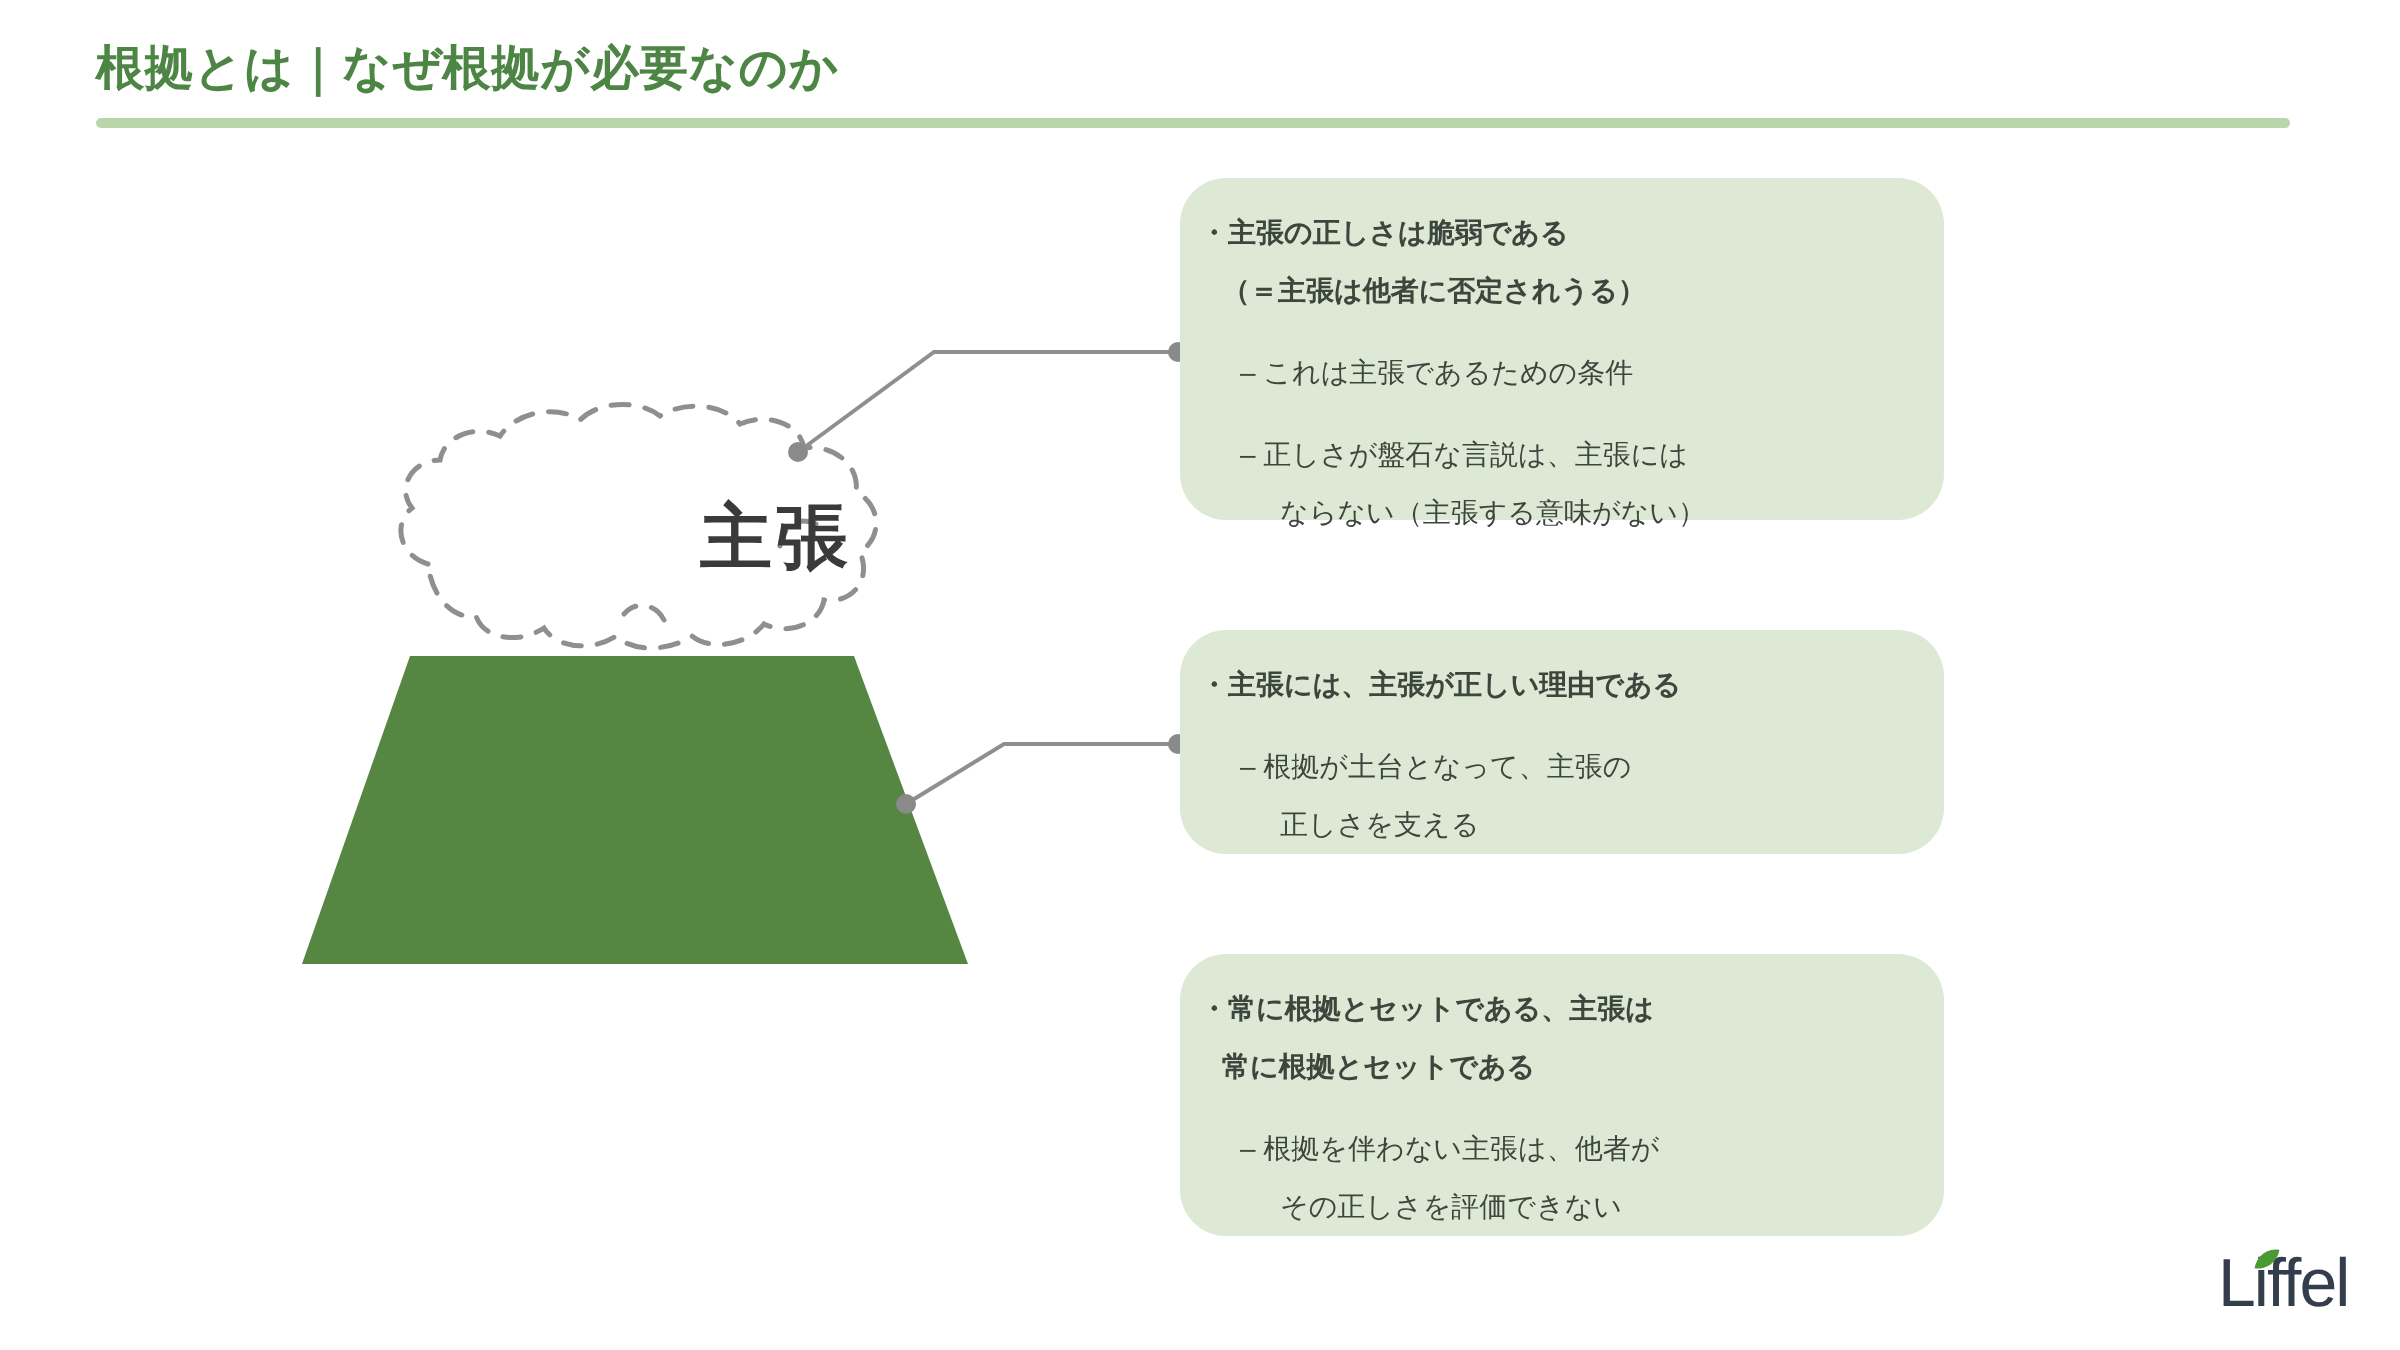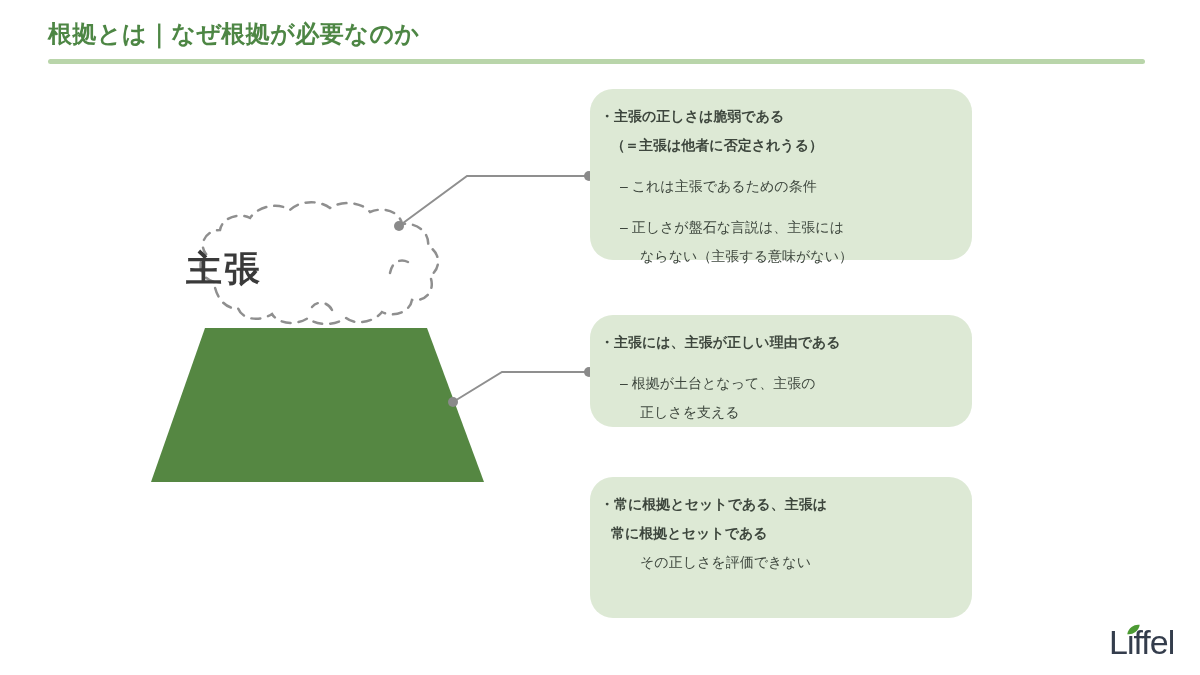--- a/index.html
+++ b/index.html
@@ -27,21 +27,21 @@
     position: absolute; left: 48px; top: 18px;
     font-size: 24px; font-weight: bold; color: var(--title_green);
     letter-spacing: 0.5px; white-space: nowrap;
   }
   .title-underline {
     position: absolute; left: 48px; top: 59px; width: 1097px; height: 5px;
     border-radius: 3px; background: var(--underline_green);
   }
   .diagram-svg { position: absolute; left: 0; top: 0; width: 1200px; height: 675px; }
   .shape-label {
-    position: absolute; left: 186px; width: 230px; text-align: left;
+    position: absolute; left: 196px; width: 230px; text-align: right;
     font-size: 36px; font-weight: bold; letter-spacing: 2px; white-space: nowrap;
   }
   .claim-label { top: 245px; color: var(--claim_text); }
   .evidence-label { top: 387px; color: #ffffff; }
   .note-box {
     position: absolute; left: 590px; width: 382px;
     background: var(--box_bg); border-radius: 23px;
     padding: 13px 14px 12px 10px;
     color: var(--box_text); font-size: 14px; line-height: 29px;
   }
@@ -119,20 +119,21 @@
 
   <div class="note-box note-box-2">
     <div class="line bold">・主張には、主張が正しい理由である</div>
     <div class="line ind-dash">– 根拠が土台となって、主張の</div>
     <div class="line ind-dash-cont">正しさを支える</div>
   </div>
 
   <div class="note-box note-box-3">
     <div class="line bold">・常に根拠とセットである、主張は</div>
     <div class="line bold ind-cont">常に根拠とセットである</div>
+    <div class="line ind-dash">– 根拠を伴わない主張は、他者が</div>
     <div class="line ind-dash-cont">その正しさを評価できない</div>
   </div>
 
   <div class="logo">
     <span>Liffel</span>
     <span class="logo-leaf"></span>
   </div>
 
 </div>
 

